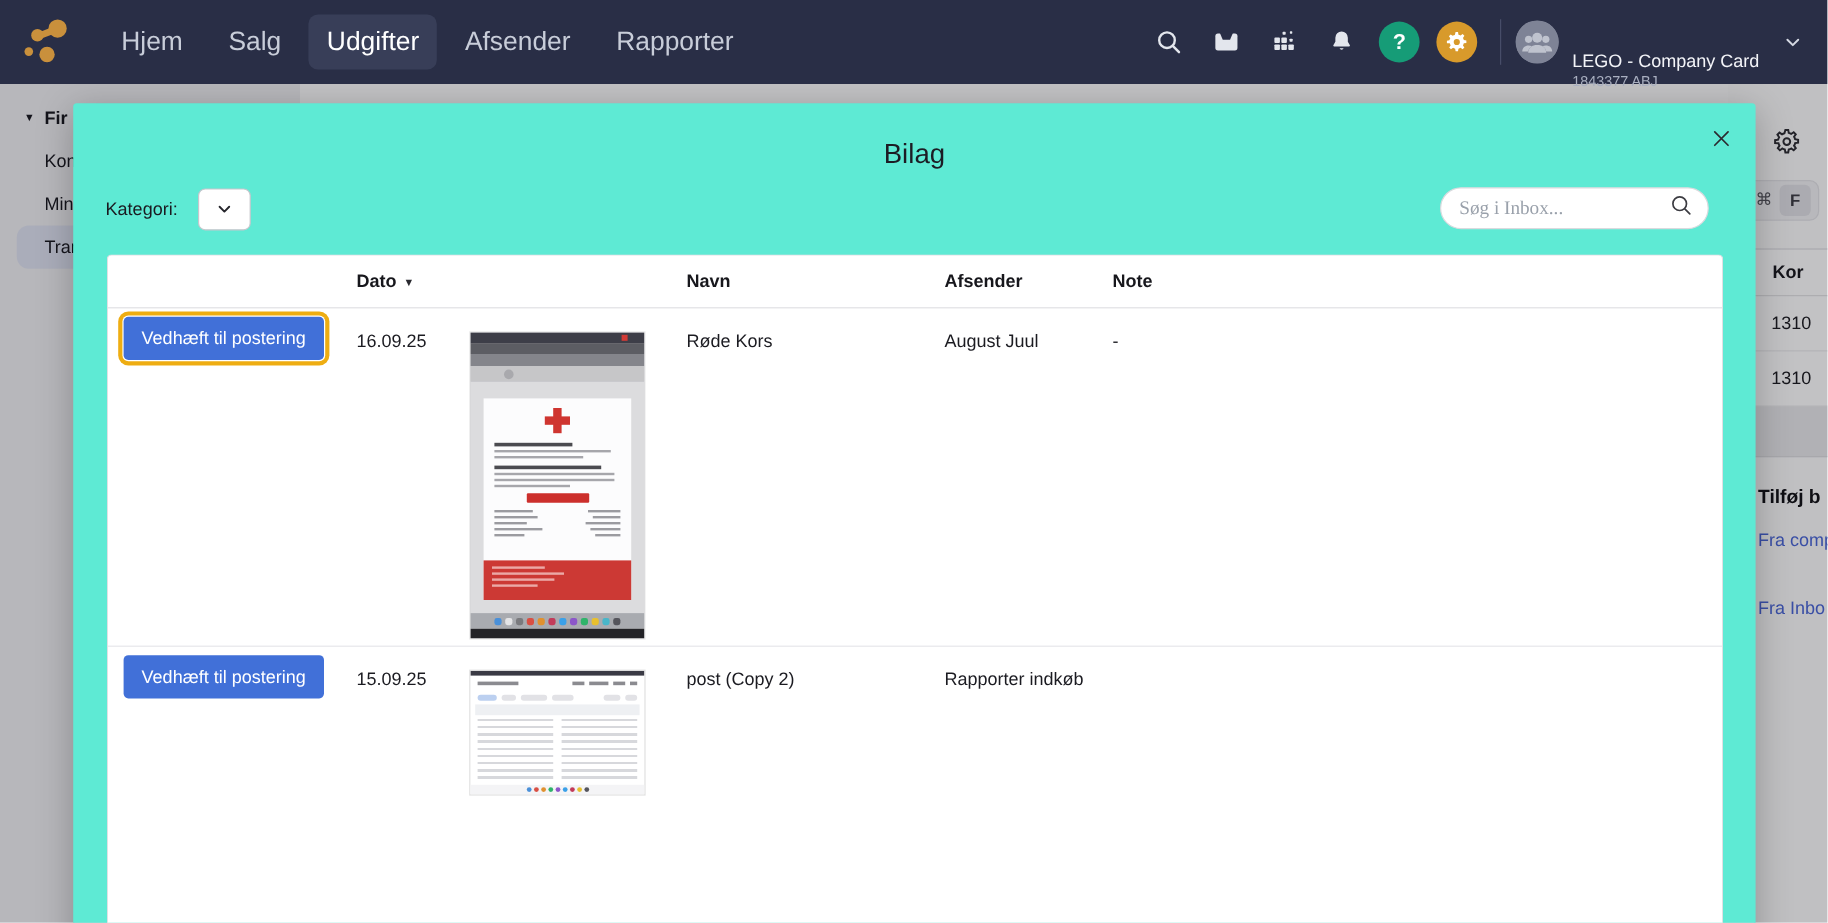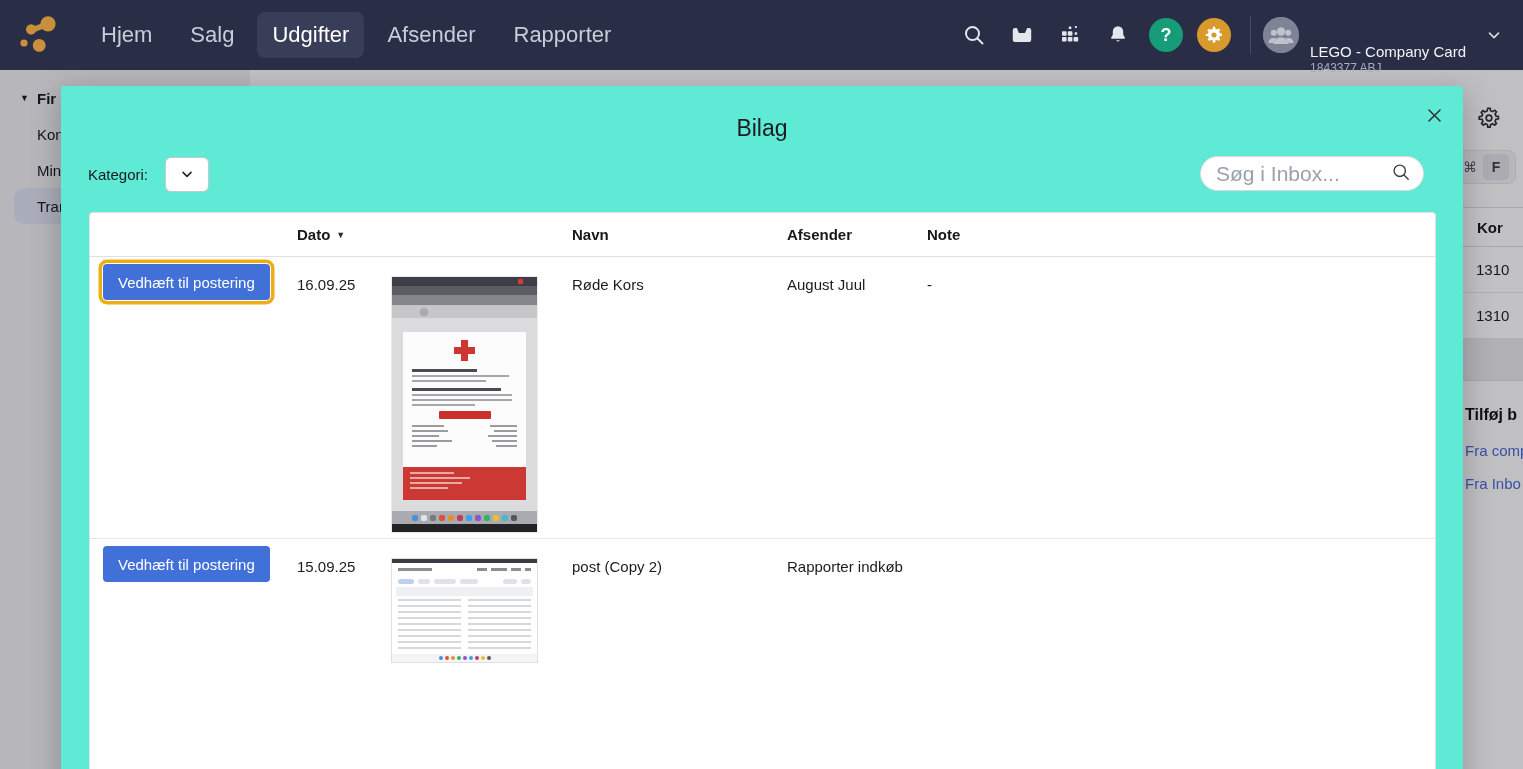--- a/index.html
+++ b/index.html
@@ -46,21 +46,21 @@
 .overlay { position:absolute; top:0; left:0; width:1523px; height:699px; background:rgba(12,12,18,0.25); z-index:10; }
 
 
 .modal { position:absolute; left:61px; top:86px; width:1402px; height:756px; background:#5eead4; z-index:20; border-radius:3px 3px 0 0; box-shadow:0 6px 30px rgba(0,0,0,0.25); }
 .close-btn { position:absolute; top:18px; right:18px; width:22px; height:22px; display:flex; align-items:center; justify-content:center; color:#2b2b30; cursor:pointer; }
 .modal-title { position:absolute; top:29px; left:0; width:100%; text-align:center; font-size:23px; font-weight:500; color:#1c1c24; }
 .category { position:absolute; left:27px; top:70px; height:36px; display:flex; align-items:center; gap:17px; }
 .category-label { font-size:15px; color:#1a1a20; }
 .dropdown { width:44px; height:35px; background:#fff; border:1px solid #c6c6cc; border-radius:6px; display:flex; align-items:center; justify-content:center; color:#26262c; cursor:pointer; }
 .search-box { position:absolute; top:70px; right:39px; width:224px; height:35px; border:1px solid #dadade; border-radius:18px; display:flex; align-items:center; padding:0 12px 0 15px; background:#fff; }
-.search-box input { border:none; outline:none; flex:1; font-size:21px; color:#333; font-family:Liberation Sans, sans-serif; background:transparent; min-width:0; }
+.search-box input { border:none; outline:none; flex:1; font-size:16px; color:#333; font-family:Liberation Serif, serif; background:transparent; min-width:0; }
 .search-box input::placeholder { color:#9aa1ab; }
 .search-box .mag { color:#3c3c42; flex:0 0 auto; }
 
 .table { position:absolute; left:28px; top:126px; width:1347px; height:573px; border:1px solid #e0e0e4; border-bottom:none; border-radius:4px 4px 0 0; background:#fff; overflow:hidden; }
 .grid-cols { display:grid; grid-template-columns:207px 95px 180px 215px 140px 1fr; }
 .thead { height:44px; align-items:center; border-bottom:1px solid #e0e0e4; font-size:15px; font-weight:bold; color:#17171c; }
 .th { display:flex; align-items:center; gap:6px; }
 .sort-tri { font-size:9px; color:#2a2a30; }
 .trow1 { height:281px; }
 .trow2 { border-top:1px solid #e7e7ea; height:248px; }
@@ -229,21 +229,21 @@
       </div>
     <div class="sp-row" style="top:177px;">
         <span>1310</span>
       </div>
     <div class="sp-row" style="top:223px;">
         <span>1310</span>
       </div>
     <div class="sp-grayband"></div>
     <div class="sp-section">Tilføj b</div>
     <div class="sp-link" style="top:372px;">Fra comp</div>
-    <div class="sp-link" style="top:405px;">Fra Inbo</div>
+    <div class="sp-link" style="top:429px;">Fra Inbo</div>
   </div>
 
   <div class="overlay"></div>
 </div>
 
 <div class="modal">
   <div class="close-btn">
     <svg width="19" height="19" viewBox="0 0 24 24" fill="none" stroke="currentColor" stroke-width="1.8" stroke-linecap="round">
         <path d="M5 5 L19 19 M19 5 L5 19"></path>
       </svg>

